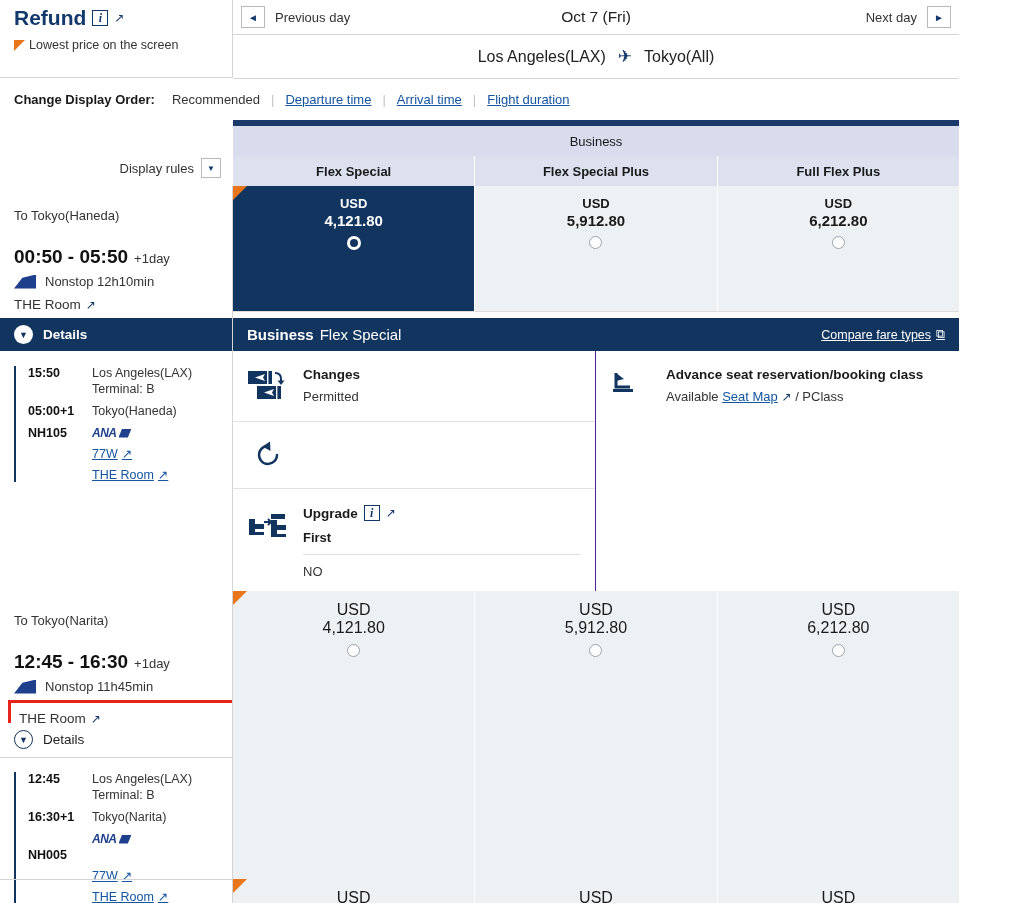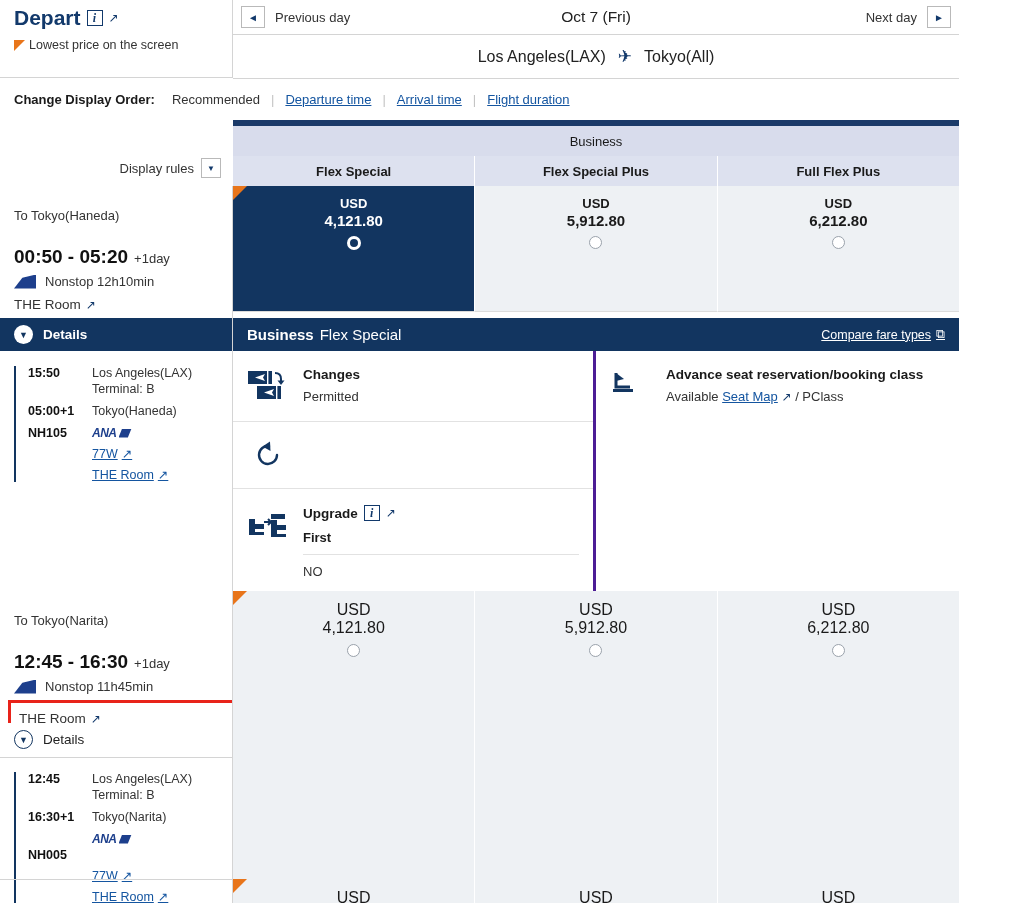--- a/index.html
+++ b/index.html
@@ -227,21 +227,21 @@
     color: #1455a0; text-decoration: underline; font-size: 12.5px;
     cursor: pointer; display: inline-flex; align-items: center; gap: 4px;
   }
 
   
   .fdetail {
     position: absolute; left: 233px; top: 351px; width: 726px; height: 240px;
     display: flex; background: #fff;
   }
   .fd-col { padding: 0; }
-  .fd-left { width: 363px; border-right: 3px solid #4c1d95; }
+  .fd-left { width: 363px; border-right: 1px solid #4c1d95; }
   .fd-right { width: 363px; }
   .fd-item {
     display: flex; gap: 14px; padding: 16px 14px 14px 14px;
     border-bottom: 1px solid #e2e2e2; margin: 0 0 0 0;
   }
   .fd-item:last-child { border-bottom: none; }
   .fd-ico { width: 42px; flex: none; color: #123560; padding-top: 2px; }
   .fd-body { flex: 1; }
   .fd-t {
     font-size: 13.5px; font-weight: bold; color: #1a1a1a;
@@ -281,21 +281,21 @@
     background: #fff;
   }
 </style>
 </head>
 <body>
 
 <div class="page">
 
   <div class="depart-head">
     <div class="depart-title">
-      <span>Depart</span>
+      <span>Refund</span>
       <span class="info-badge">i</span>
       <span class="ext-ico">↗</span>
     </div>
     <div class="lowest-note">
       <span class="tri-orange"></span>
       <span>Lowest price on the screen</span>
     </div>
   </div>
 
   <div class="daynav">
@@ -333,21 +333,21 @@
   <div class="cabinhdr">Business</div>
   <div class="farehdr">
     <div class="fcol">Flex Special</div>
     <div class="fcol">Flex Special Plus</div>
     <div class="fcol">Full Flex Plus</div>
   </div>
 
   <div class="fsum" style="top:196px;">
     <div class="dest">To Tokyo(Haneda)</div>
     <div class="times">
-      <span>00:50 - 05:20</span>
+      <span>00:50 - 05:50</span>
       <span class="plus">+1day</span>
     </div>
     <div class="stops">
       <span class="fin"></span>
       <span>Nonstop 12h10min</span>
     </div>
     <div class="room">
       <span>THE Room</span>
       <span class="ext-ico">↗</span>
     </div>

